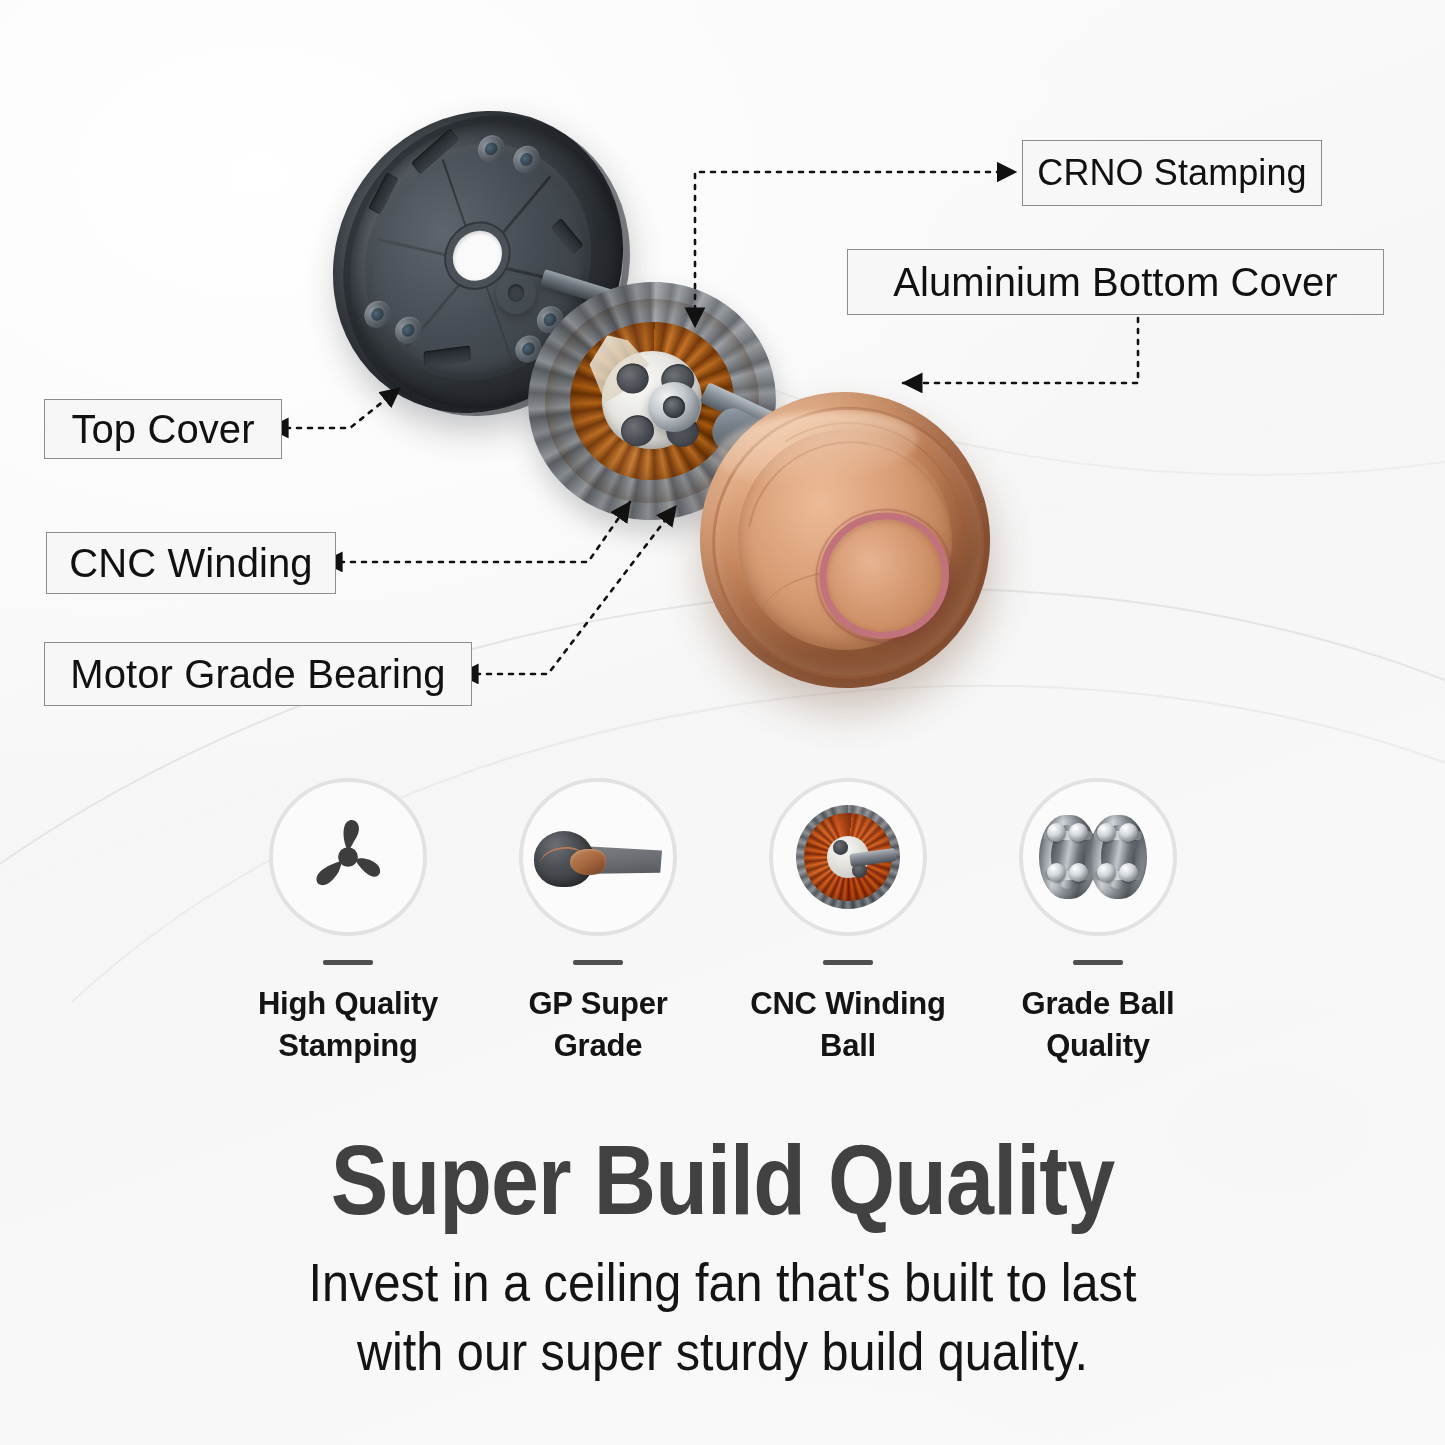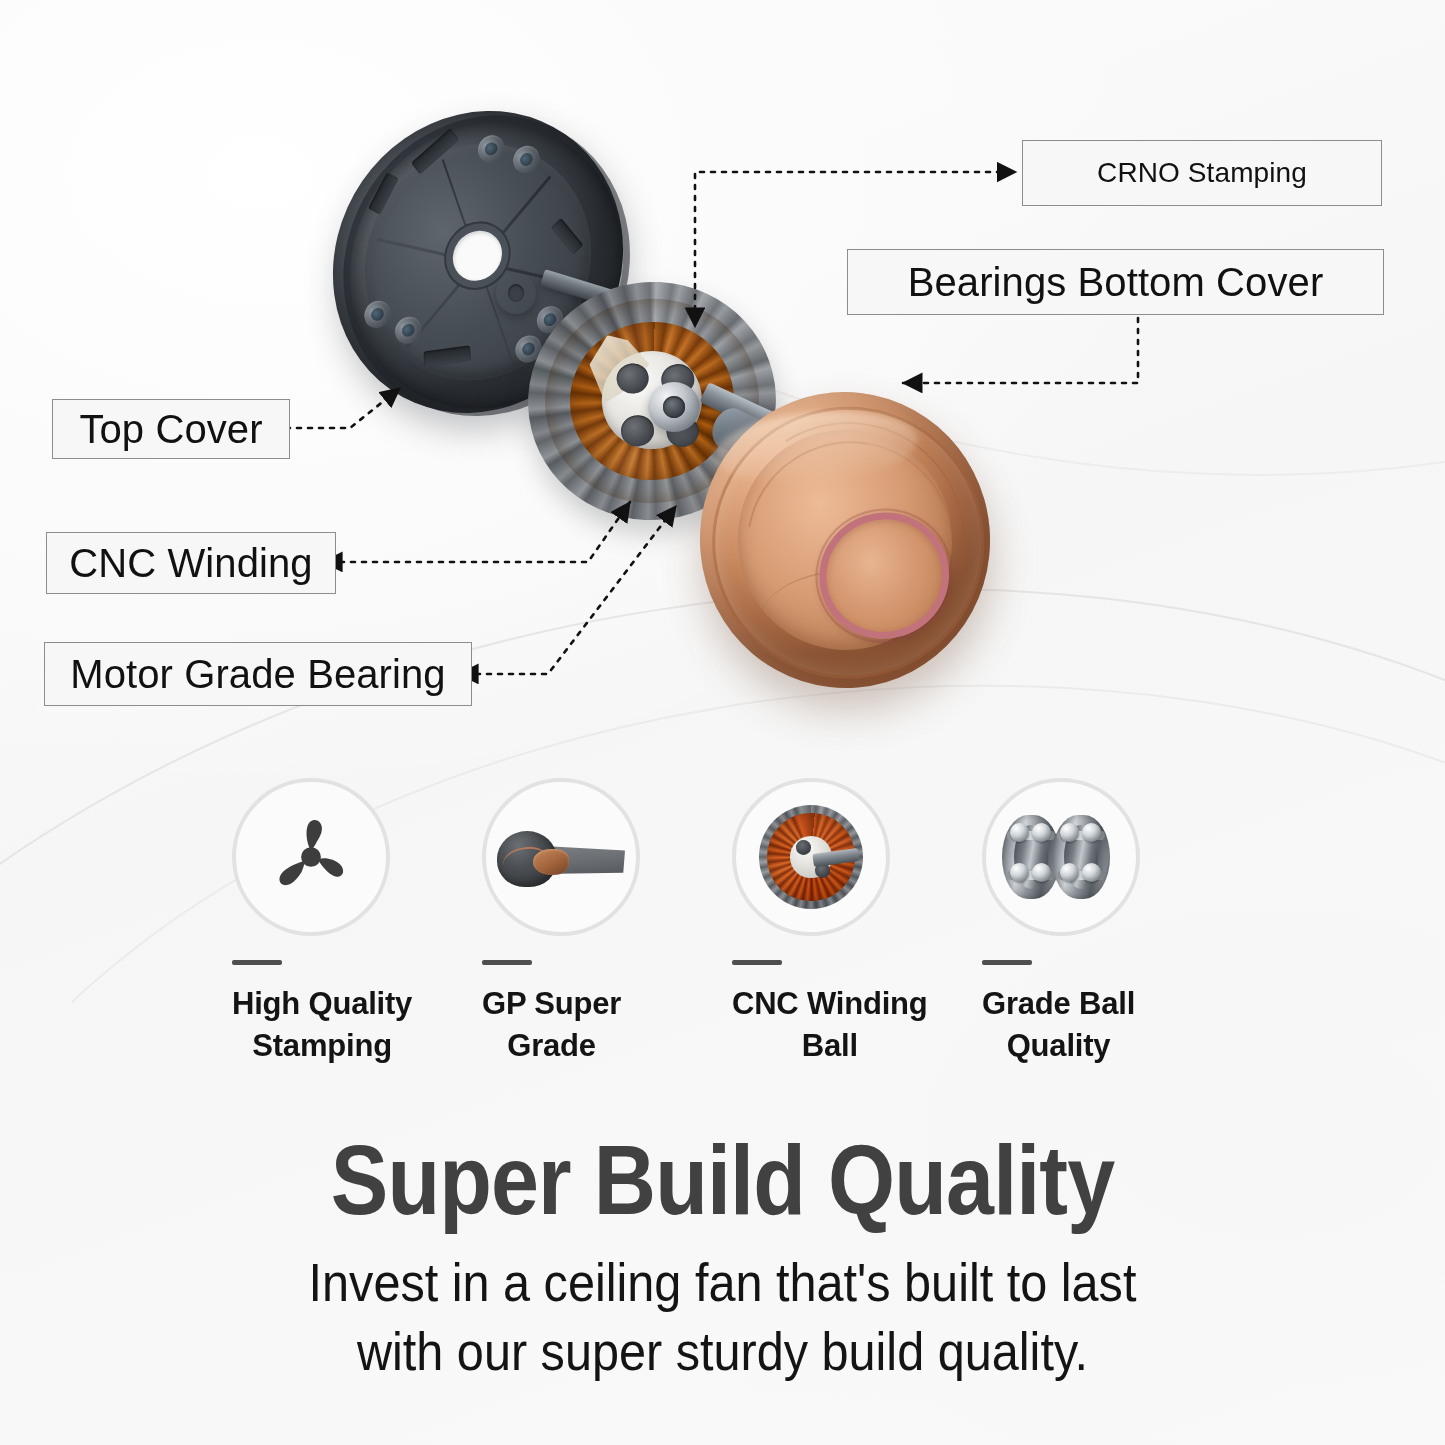--- a/index.html
+++ b/index.html
@@ -308,41 +308,41 @@
     border: 1.5px solid #8d8d8d;
     background: #f7f7f7;
     color: #111111;
     display: flex;
     align-items: center;
     justify-content: center;
     white-space: nowrap;
     font-weight: 400;
     letter-spacing: 0.1px;
   }
-  #lbl-crno   { left: 1022px; top: 140px;  width: 360px; height: 66px; font-size: 28px; }
+  #lbl-crno   { left: 1022px; top: 140px;  width: 300px; height: 66px; font-size: 36px; }
   #lbl-alum   { left: 847px;  top: 249px;  width: 537px; height: 66px; font-size: 40px; }
-  #lbl-top    { left: 52px;   top: 399px;  width: 238px; height: 60px; font-size: 40px; }
+  #lbl-top    { left: 44px;   top: 399px;  width: 238px; height: 60px; font-size: 40px; }
   #lbl-cnc    { left: 46px;   top: 532px;  width: 290px; height: 62px; font-size: 40px; }
   #lbl-bear   { left: 44px;   top: 642px;  width: 428px; height: 64px; font-size: 40px; }
 
   .leaders { position: absolute; left: 0; top: 0; width: 1445px; height: 760px; pointer-events: none; }
 
   
   .features {
     position: absolute;
     left: 232px; top: 778px;
     width: 982px; height: 290px;
     display: flex;
     justify-content: space-between;
   }
   .feature {
     width: 232px;
     display: flex;
     flex-direction: column;
-    align-items: flex-start;
+    align-items: center;
   }
   .f-circle {
     width: 150px; height: 150px;
     border-radius: 50%;
     border: 4px solid #e2e2e2;
     background: #fbfbfb;
     display: flex;
     align-items: center;
     justify-content: center;
     position: relative;
@@ -588,21 +588,21 @@
       <polyline points="1138,318 1138,383 903,383" fill="none" stroke="#111111" stroke-width="2.6" stroke-dasharray="4 7" stroke-linecap="round" marker-end="url(#ah)"></polyline>
 
       <polyline points="286,428 350,428 400,388" fill="none" stroke="#111111" stroke-width="2.6" stroke-dasharray="4 7" stroke-linecap="round" marker-start="url(#ahb)" marker-end="url(#ah)"></polyline>
 
       <polyline points="340,562 588,562 630,502" fill="none" stroke="#111111" stroke-width="2.6" stroke-dasharray="4 7" stroke-linecap="round" marker-start="url(#ahb)" marker-end="url(#ah)"></polyline>
 
       <polyline points="476,674 548,674 676,506" fill="none" stroke="#111111" stroke-width="2.6" stroke-dasharray="4 7" stroke-linecap="round" marker-start="url(#ahb)" marker-end="url(#ah)"></polyline>
     </svg>
 
     <div class="label" id="lbl-crno">CRNO Stamping</div>
-    <div class="label" id="lbl-alum">Bearings Bottom Cover</div>
+    <div class="label" id="lbl-alum">Aluminium Bottom Cover</div>
     <div class="label" id="lbl-top">Top Cover</div>
     <div class="label" id="lbl-cnc">CNC Winding</div>
     <div class="label" id="lbl-bear">Motor Grade Bearing</div>
   </div>
 
   <div class="features">
 
     <div class="feature">
       <div class="f-circle">
         <svg class="ico-fan" viewBox="0 0 100 100">

